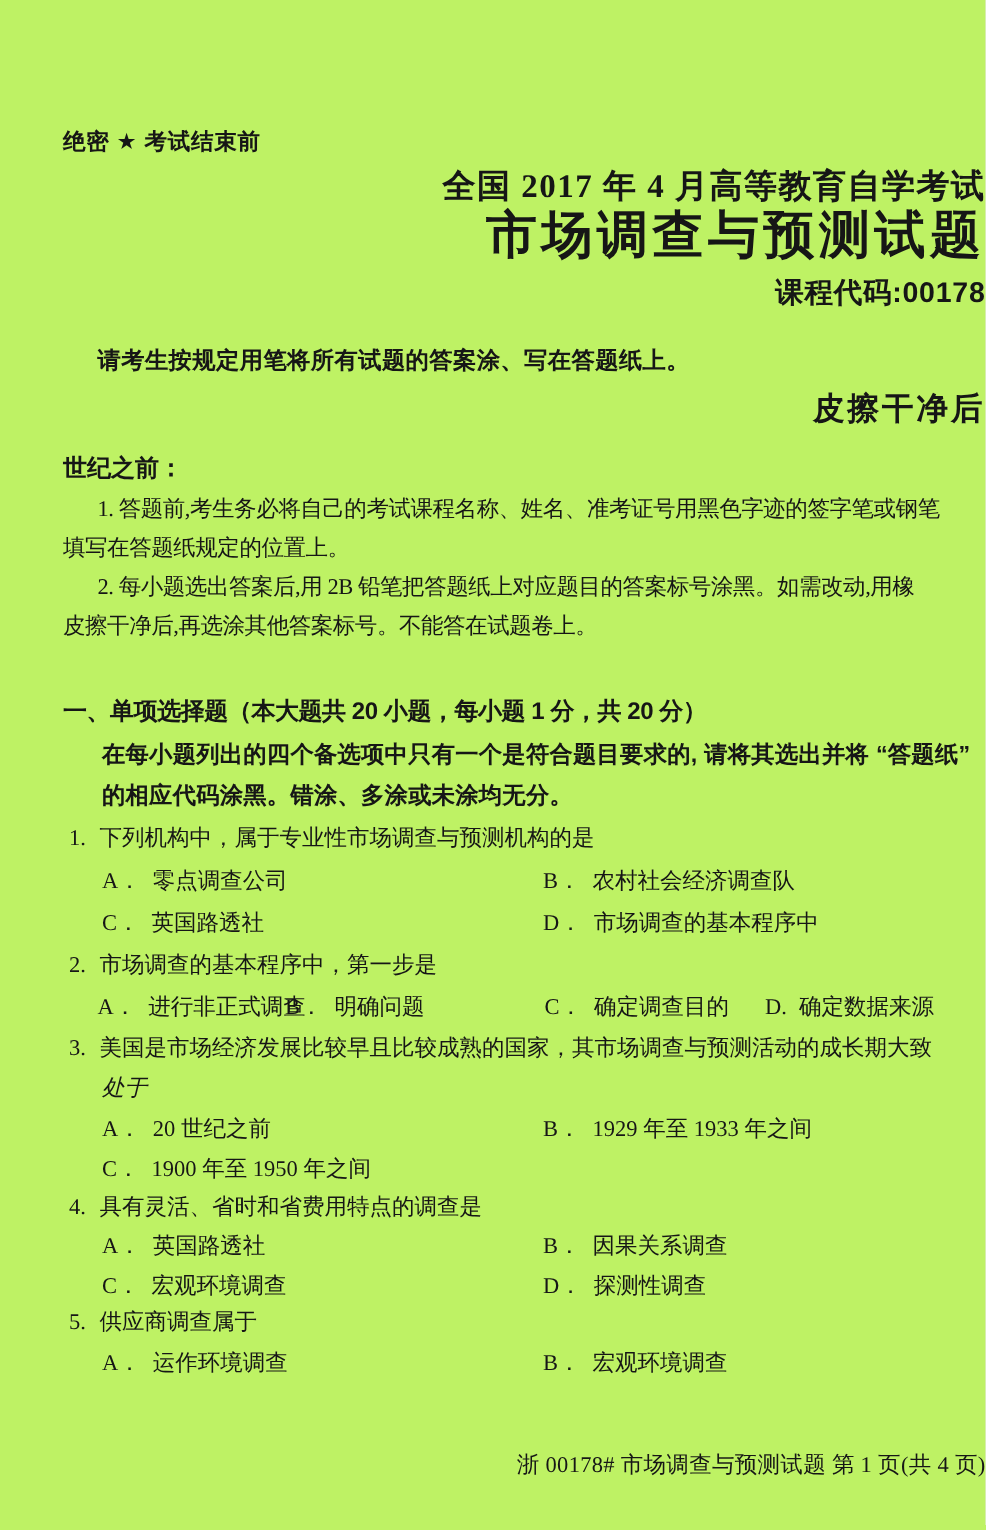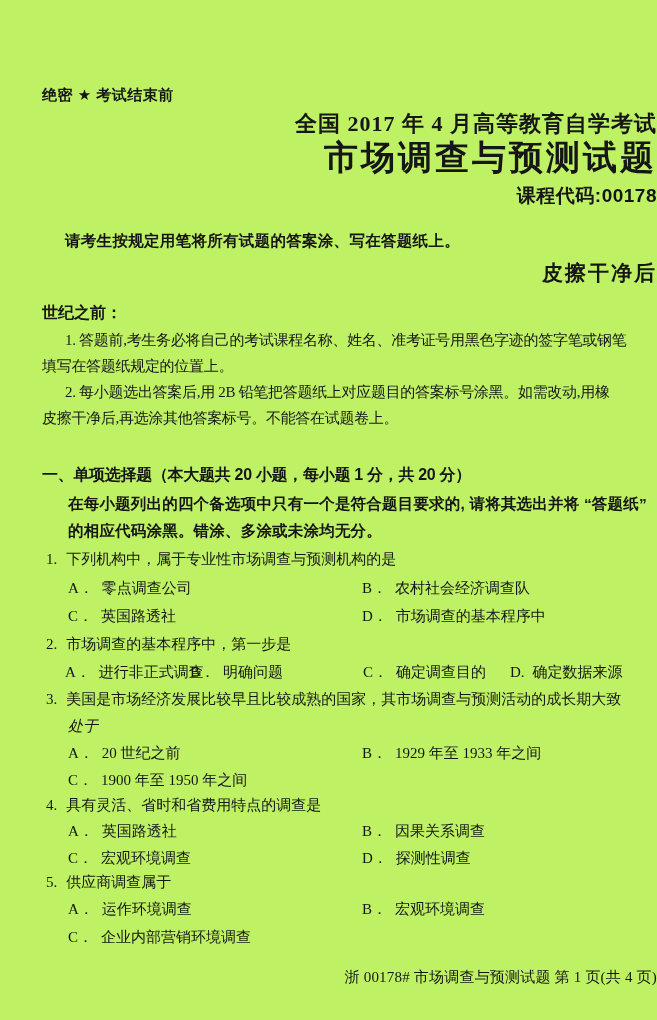--- a/index.html
+++ b/index.html
@@ -141,20 +141,17 @@
   </div>
   <div class="line optrow serif" style="top:899px;">
     <span class="opt" style="left:68px;">
       <span class="optlabel">A．</span><span>运作环境调查</span>
     </span>
     <span class="opt" style="left:362px;">
       <span class="optlabel">B．</span><span>宏观环境调查</span>
     </span>
   </div>
   <div class="line optrow serif" style="top:927px;">
-    <span class="opt" style="left:68px;">
-      <span class="optlabel">C．</span><span>企业内部营销环境调查</span>
-    </span>
   </div>
 
   <div class="line center footer serif" style="top:967px;">浙 00178# 市场调查与预测试题 第 1 页(共 4 页)</div>
 
 </div>
 
 </body></html>

